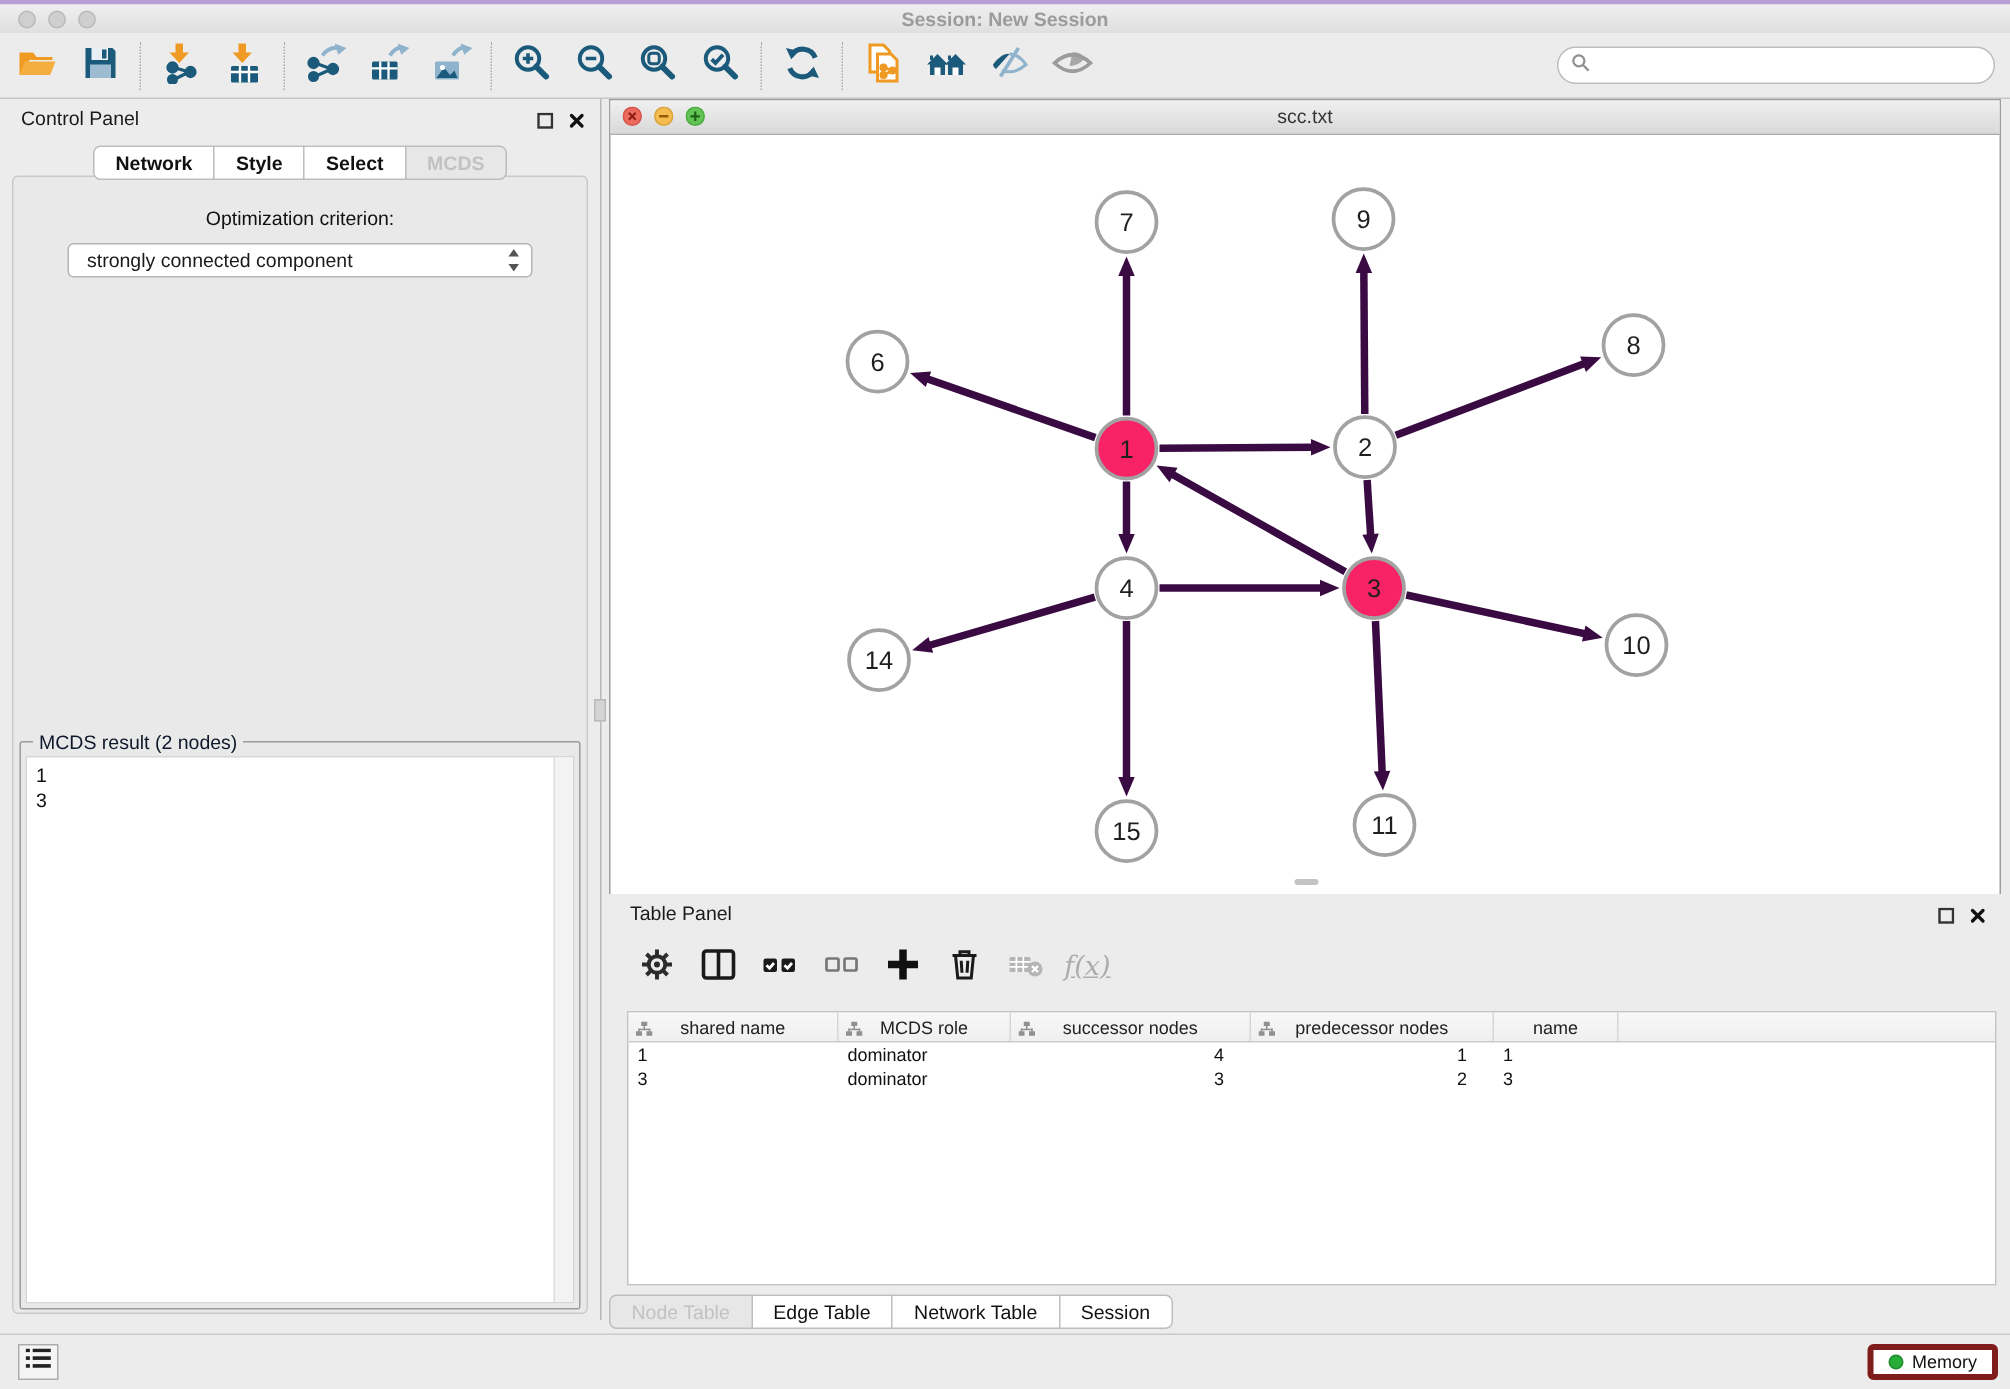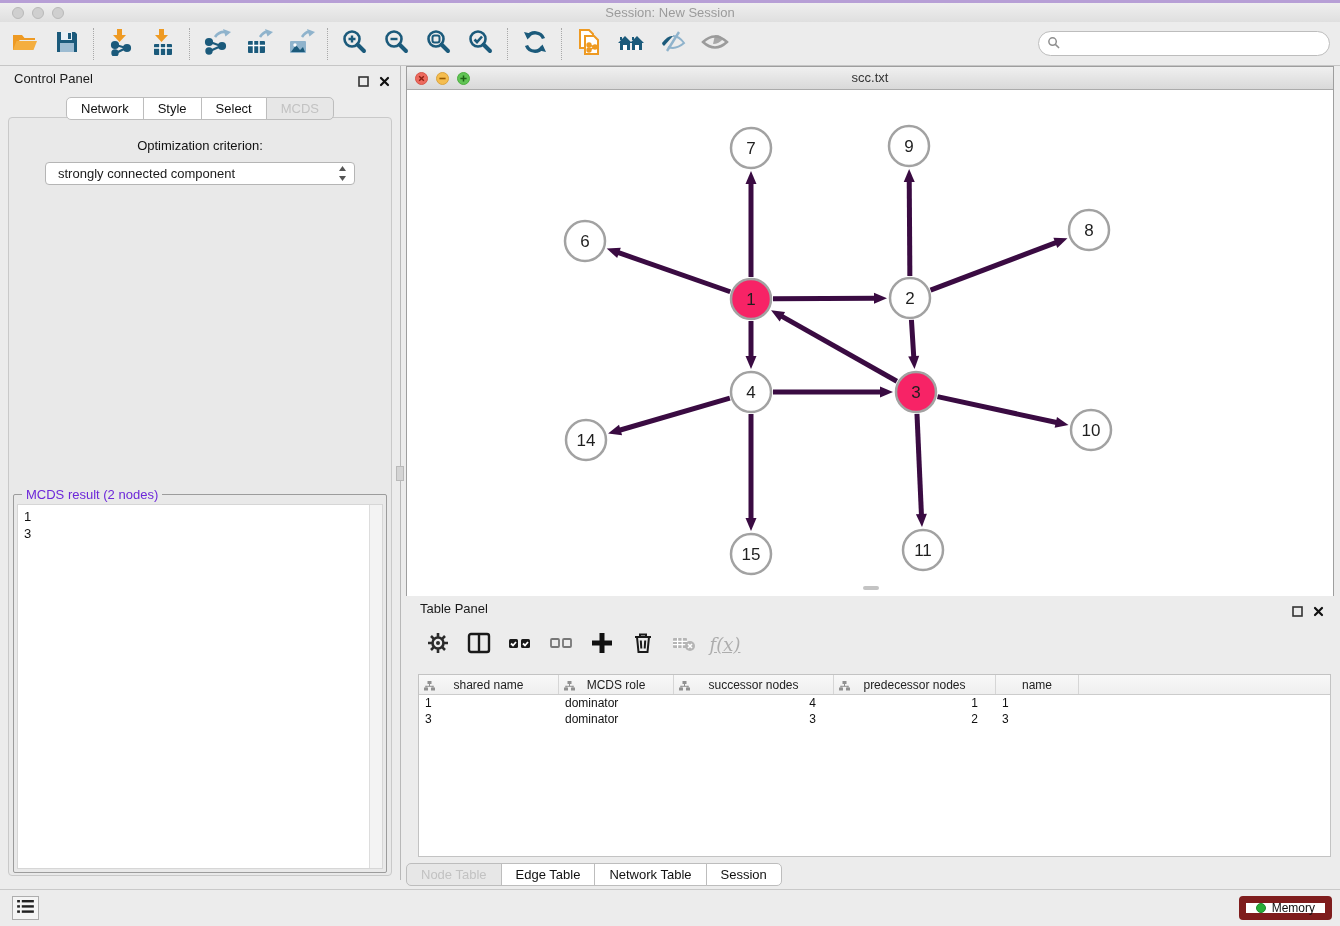--- a/index.html
+++ b/index.html
@@ -5,52 +5,52 @@
   html,body{margin:0;padding:0;}
   .app{position:relative;width:1340px;height:926px;background:#ECECEC;
        font-family:"Liberation Sans",sans-serif;overflow:hidden;color:#1a1a1a;}
   .top-accent{position:absolute;left:0;top:0;width:1340px;height:3px;background:#B79FD6;}
   
   .titlebar{position:absolute;left:0;top:3px;width:1340px;height:19px;
             background:linear-gradient(#EFEFEF,#DFDFDF);}
   .titlebar .dots{position:absolute;left:12px;top:4px;display:flex;gap:8px;}
   .titlebar .dot{width:12px;height:12px;border-radius:50%;background:#CFCFCF;border:1px solid #B9B9B9;box-sizing:border-box;}
   .app-title{position:absolute;left:0;right:0;top:0;height:19px;line-height:19px;text-align:center;
-             font-size:13px;color:#9B9B9B;}
+             font-size:13px;color:#9B9B9B;font-weight:bold;}
   
   .toolbar{position:absolute;left:0;top:22px;width:1340px;height:44px;border-bottom:1px solid #C6C6C6;
            display:flex;align-items:center;padding-left:4px;box-sizing:border-box;}
   .tbtn{width:42px;height:38px;display:flex;align-items:center;justify-content:center;background:none;border:none;padding:0;}
   .tsep{width:1px;height:32px;border-left:1px dotted #A9A9A9;margin:0 5px;}
   .searchbox{position:absolute;right:10px;top:31px;width:292px;height:25px;background:#fff;
              border:1px solid #BDBDBD;border-radius:13px;display:flex;align-items:center;padding:0 8px;box-sizing:border-box;}
   .searchbox input{border:none;outline:none;flex:1;font-size:13px;font-family:"Liberation Sans",sans-serif;margin-left:5px;background:transparent;}
   
   .control-panel{position:absolute;left:0;top:66px;width:401px;height:814px;background:#ECECEC;
                  border-right:1px solid #B8B8B8;box-sizing:border-box;}
   .panel-head{position:absolute;left:0;top:0;width:100%;height:26px;}
   .panel-title{position:absolute;left:14px;top:5px;font-size:13px;color:#1a1a1a;}
   .panel-icons{position:absolute;right:10px;top:7px;display:flex;gap:10px;align-items:center;}
-  .ctabs{position:absolute;left:50%;transform:translateX(-50%);top:31px;display:flex;z-index:3;}
+  .ctabs{position:absolute;left:50%;transform:translateX(-50%);top:31px;display:flex;z-index:3;font-weight:bold;}
   .ctab{padding:3px 14px;font-size:13px;background:#fff;border:1px solid #BDBDBD;margin-left:-1px;color:#111;white-space:nowrap;}
   .ctab:first-child{border-radius:5px 0 0 5px;margin-left:0;}
   .ctab:last-child{border-radius:0 5px 5px 0;}
   .ctab.active{background:#E7E7E7;color:#C2C2C2;}
   .cp-content{position:absolute;left:8px;right:8px;top:51px;bottom:4px;background:#E9E9E9;
               border:1px solid #C9C9C9;border-radius:4px;}
   .opt-label{margin-top:20px;text-align:center;font-size:13px;color:#111;}
   .dropdown{position:relative;margin:9px auto 0 auto;width:310px;height:23px;background:#fff;border:1px solid #B5B5B5;
             border-radius:4px;display:flex;align-items:center;box-sizing:border-box;}
   .dropdown .val{flex:1;font-size:13px;padding-left:12px;white-space:nowrap;overflow:hidden;}
   .dropdown .spin{padding-right:7px;display:flex;align-items:center;}
   .btn-row{display:flex;justify-content:center;gap:14px;margin-top:12px;}
   .pbtn{font-family:"Liberation Sans",sans-serif;font-size:13px;background:#fff;border:1px solid #B5B5B5;border-radius:4px;
         padding:3px 16px;color:#111;}
   .result-group{position:absolute;left:4px;right:4px;top:376px;bottom:2px;border:1px solid #9C9C9C;border-radius:2px;}
-  .result-title{position:absolute;left:8px;top:-8px;background:#E9E9E9;padding:0 4px;font-size:13px;color:#6d28d9;}
+  .result-title{position:absolute;left:8px;top:-8px;background:#E9E9E9;padding:0 4px;font-size:13px;color:#0f172a;}
   .result-area{position:absolute;left:3px;right:3px;top:9px;bottom:3px;background:#fff;border:1px solid #D6D6D6;}
   .result-scroll{position:absolute;right:0;top:0;bottom:0;width:12px;background:#F3F3F3;border-left:1px solid #DDD;}
   .result-lines{padding:3px 6px;font-size:13px;line-height:17px;color:#111;}
   .divider-grip{position:absolute;left:396px;top:466px;width:8px;height:15px;background:#D4D4D4;border:1px solid #B9B9B9;box-sizing:border-box;}
   
   .net-window{position:absolute;left:406px;top:66px;width:928px;height:555px;background:#fff;
               border:1px solid #9E9E9E;box-sizing:border-box;}
   .net-titlebar{position:relative;height:22px;background:linear-gradient(#F0F0F0,#D9D9D9);border-bottom:1px solid #ABABAB;}
   .net-lights{position:absolute;left:8px;top:4px;display:flex;gap:8px;}
   .net-title{position:absolute;left:0;right:0;top:0;height:22px;line-height:22px;text-align:center;font-size:13px;color:#333;}
@@ -68,21 +68,21 @@
       font-size:12px;color:#222;box-sizing:border-box;position:relative;}
   .th .hicon{position:absolute;left:5px;top:5px;}
   .tbl-row{display:flex;height:16px;font-size:12px;color:#111;}
   .td{box-sizing:border-box;padding:1px 6px;white-space:nowrap;overflow:hidden;}
   .td.right{text-align:right;padding-right:18px;}
   .ttabs{position:absolute;left:0;right:0;top:267px;display:flex;justify-content:flex-start;}
   
   .statusbar{position:absolute;left:0;bottom:0;width:1340px;height:36px;border-top:1px solid #C9C9C9;background:#ECECEC;}
   .list-btn{position:absolute;left:12px;top:6px;width:27px;height:24px;background:#F5F5F5;border:1px solid #ADADAD;
             display:flex;align-items:center;justify-content:center;box-sizing:border-box;}
-  .mem-btn{position:absolute;right:8px;top:6px;height:24px;background:#fff;border:7px solid #7f1d1d;border-radius:4px;
+  .mem-btn{position:absolute;right:8px;top:6px;height:24px;background:#fff;border:4px solid #7f1d1d;border-radius:4px;
            display:flex;align-items:center;gap:6px;padding:0 10px;font-size:12px;color:#111;}
   .mem-dot{width:10px;height:10px;border-radius:50%;background:#27AE38;border:1px solid #1E8A2C;box-sizing:border-box;}
 </style>
 </head>
 <body>
 
 <div class="app">
   <div class="top-accent"></div>
 
   <div class="titlebar">

